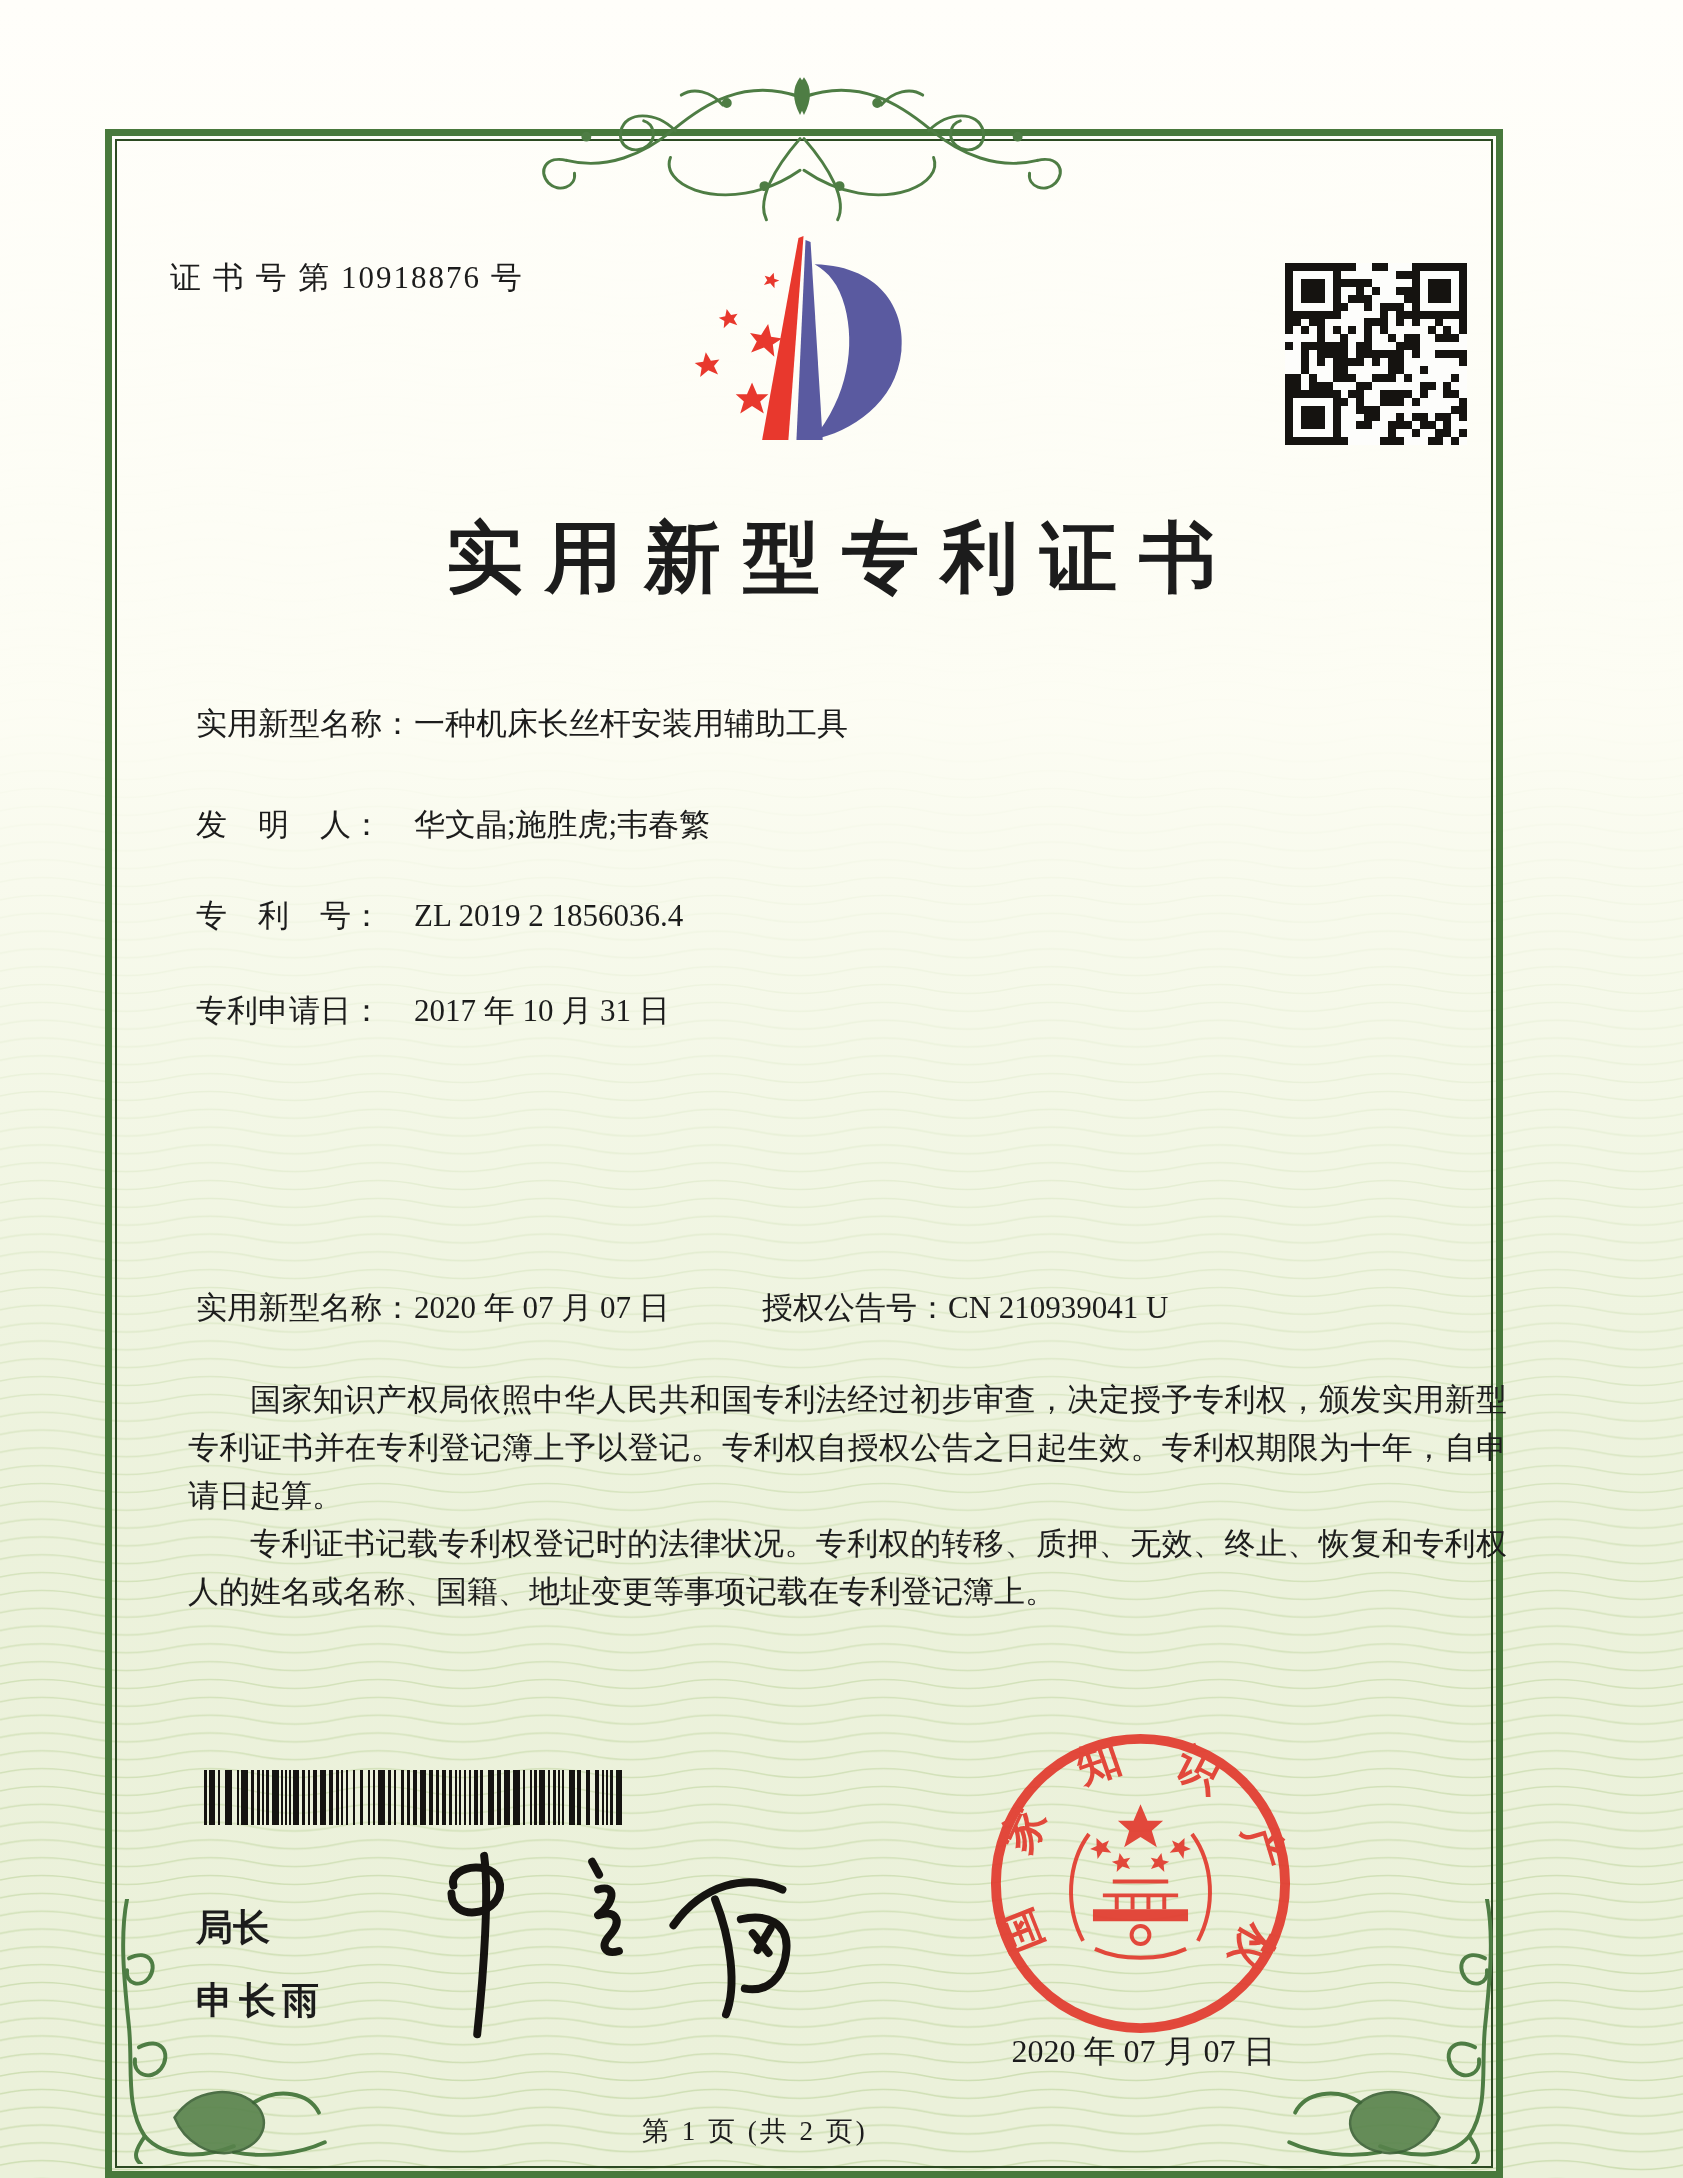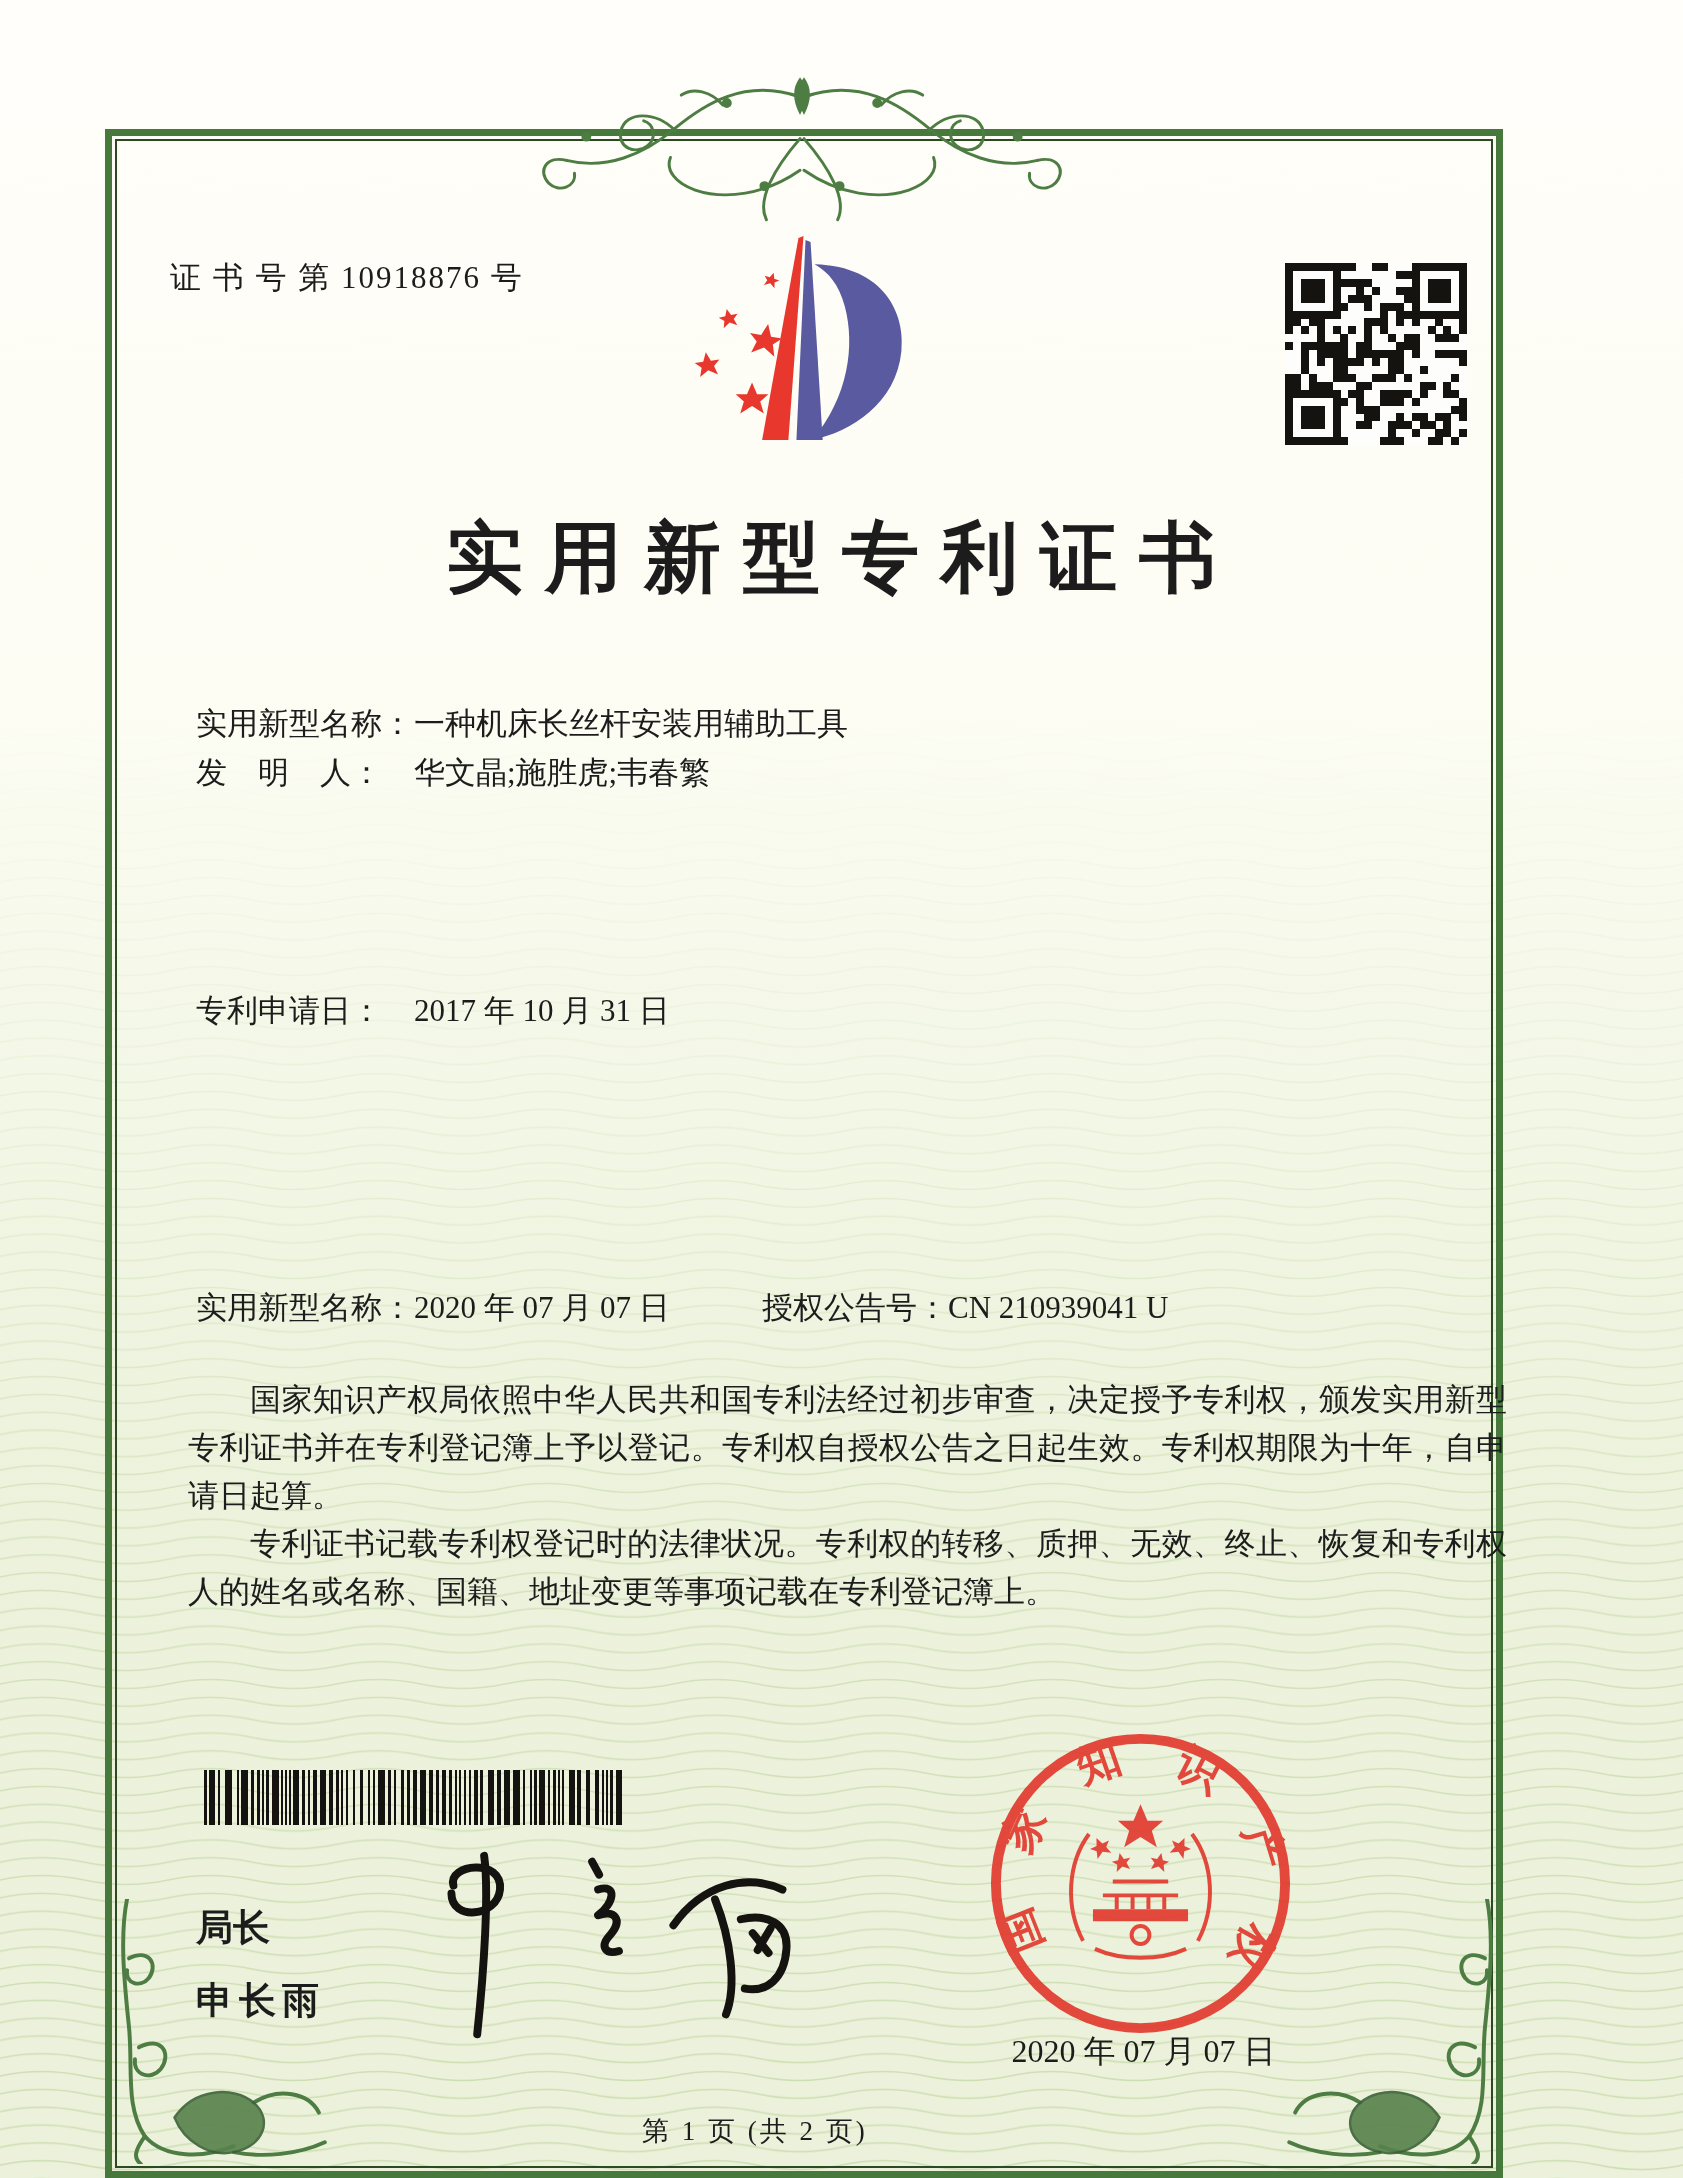--- a/index.html
+++ b/index.html
@@ -394,22 +394,25 @@
       <div style="left: 143px; top: 174px; width: 8px; height: 8px; background: rgb(21, 19, 16);"></div>
       <div style="left: 150px; top: 174px; width: 8px; height: 8px; background: rgb(21, 19, 16);"></div>
       <div style="left: 166px; top: 174px; width: 8px; height: 8px; background: rgb(21, 19, 16);"></div>
     </div>
 
   <div class="abs field" style="top:703px">
     <span class="lab">实用新型名称：</span><span>一种机床长丝杆安装用辅助工具</span>
   </div>
 
   <div class="abs title">实用新型专利证书</div>
-  <div class="abs field" style="top:752px">
+  <div class="abs field" style="top:804px">
     <span class="lab">发　明　人：</span><span>华文晶;施胜虎;韦春繁</span>
+  </div>
+  <div class="abs field" style="top:895px">
+    <span class="lab">专　利　号：</span><span>ZL 2019 2 1856036.4</span>
   </div>
   <div class="abs field" style="top:990px">
     <span class="lab">专利申请日：</span><span>2017 年 10 月 31 日</span>
   </div>
 
   <div class="abs field" style="top:1287px">
     <span class="lab">实用新型名称：</span><span>2020 年 07 月 07 日</span>
   </div>
   <div class="abs field2" style="top:1287px">
     <span>授权公告号：</span><span>CN 210939041 U</span>

